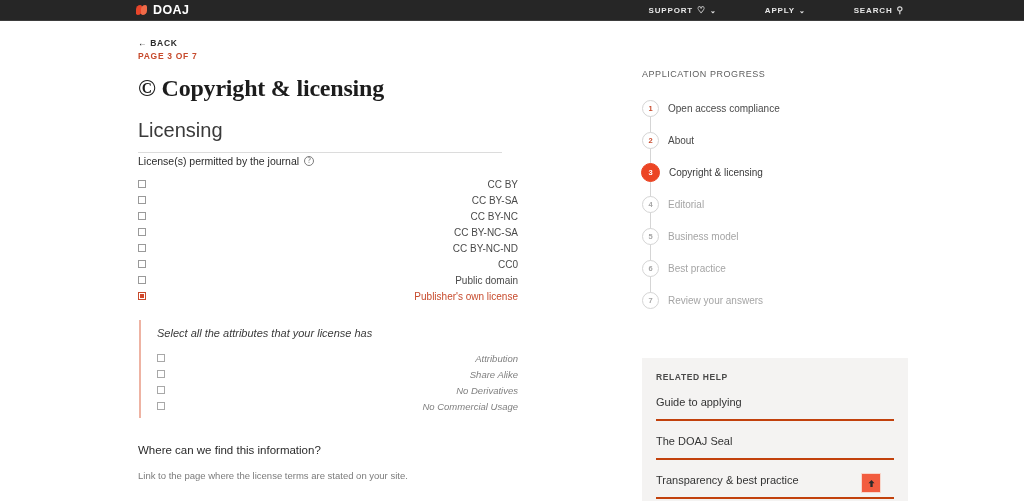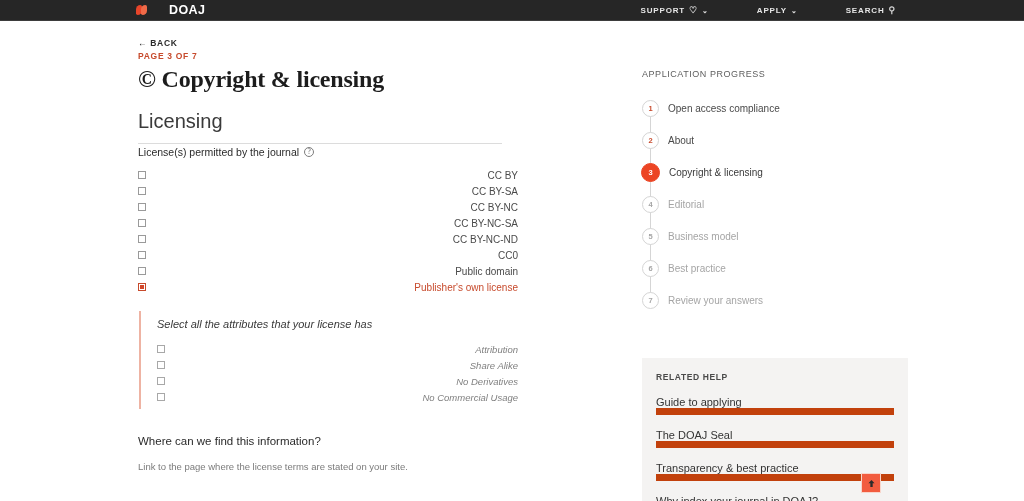--- a/index.html
+++ b/index.html
@@ -20,21 +20,21 @@
     border-bottom: 1px solid #3d3d3d;
     display: flex;
     align-items: center;
     position: relative;
   }
   .brand {
     position: absolute;
     left: 136px;
     display: flex;
     align-items: center;
-    gap: 20px;
+    gap: 4px;
   }
   .brand-mark {
     width: 13px; height: 12px;
     position: relative;
     display: inline-block;
   }
   .brand-mark::before, .brand-mark::after {
     content: "";
     position: absolute;
     top: 1px;
@@ -45,21 +45,21 @@
   .brand-mark::before { left: 0; background: #e8452a; }
   .brand-mark::after  { left: 5px; background: #f06a48; }
   .brand-text {
     color: #ffffff;
     font-size: 12.5px;
     font-weight: bold;
     letter-spacing: 0.4px;
   }
   .nav-right {
     position: absolute;
-    right: 128px;
+    right: 120px;
     display: flex;
     align-items: center;
     gap: 48px;
   }
   .nav-item {
     display: flex;
     align-items: center;
     gap: 4px;
     color: #e6e6e6;
     font-size: 8px;
@@ -92,21 +92,21 @@
   .page-of {
     margin-top: 3px;
     font-size: 8.5px;
     font-weight: bold;
     letter-spacing: 0.7px;
     color: #c74a2c;
   }
 
   
   .page-title {
-    margin-top: 5px;
+    margin-top: 14px;
     font-family: "Liberation Serif", serif;
     font-size: 24px;
     font-weight: bold;
     color: #1c1c1c;
     letter-spacing: -0.2px;
   }
   .section-title {
     margin-top: 17px;
     font-size: 20px;
     font-weight: normal;
@@ -263,21 +263,22 @@
     font-size: 8.5px;
     font-weight: bold;
     letter-spacing: 0.6px;
     color: #4a4a4a;
   }
   .help-link {
     display: block;
     font-size: 11px;
     color: #333333;
     padding-top: 14px;
-    border-bottom: 7px solid #c2410c;
+    padding-bottom: 11px;
+    border-bottom: 2px solid #c2410c;
     cursor: pointer;
   }
   .help-link:last-child { border-bottom: none; padding-bottom: 2px; }
 
   
   .scroll-top {
     position: absolute;
     right: 11px;
     bottom: 8px;
     width: 20px; height: 20px;

